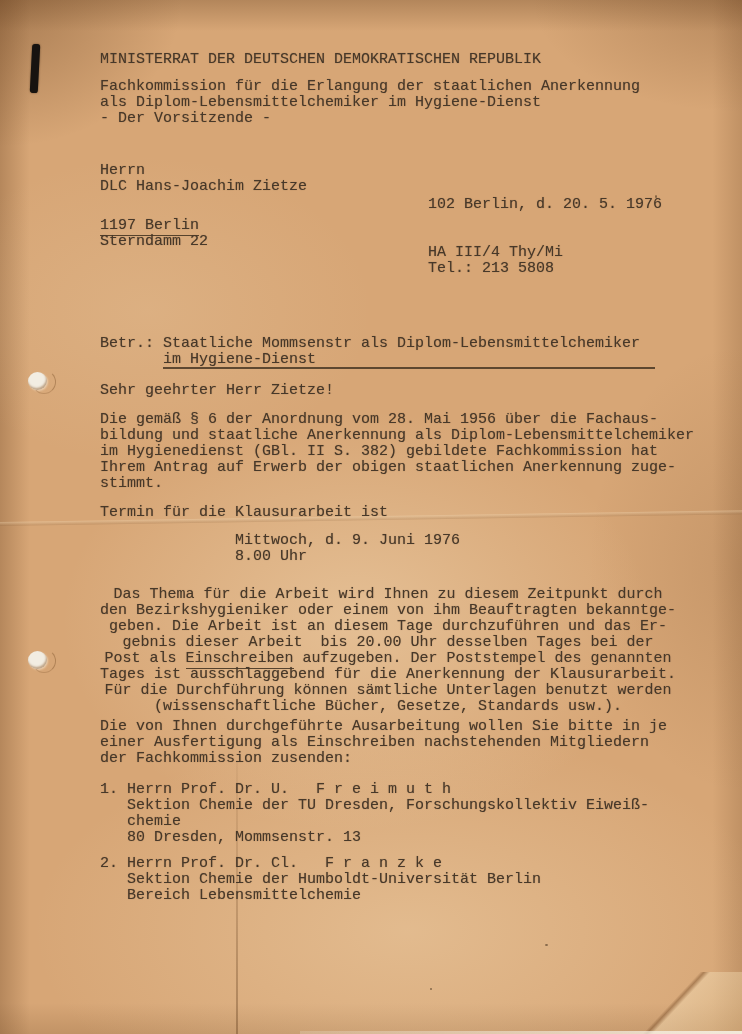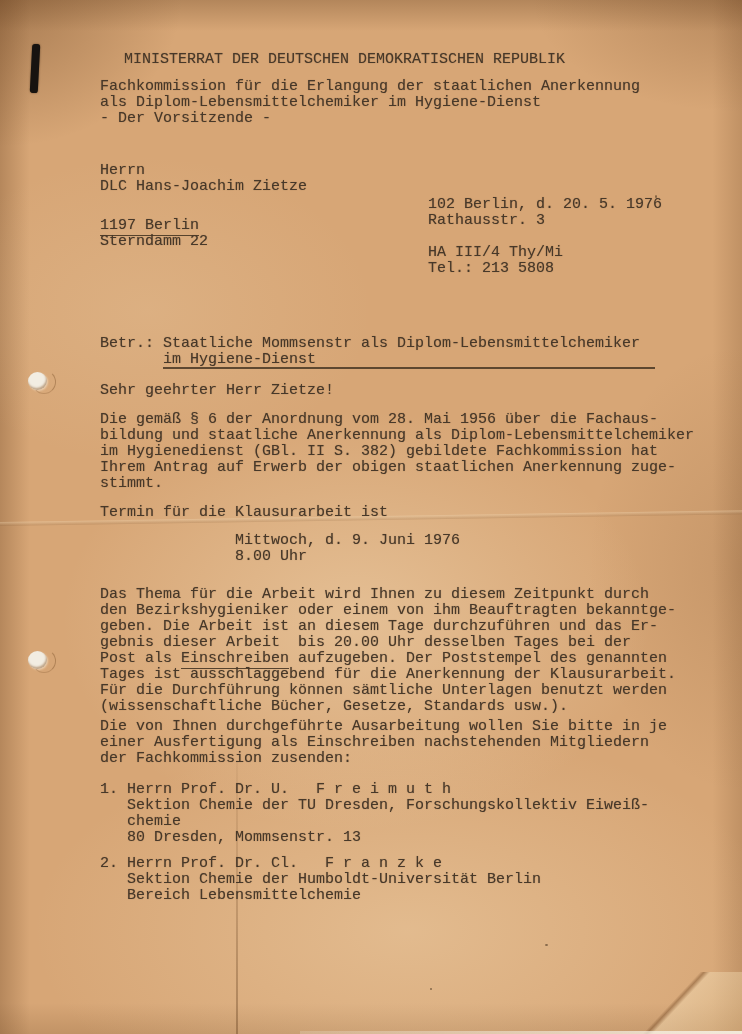--- a/index.html
+++ b/index.html
@@ -45,41 +45,40 @@
   <div class="hole" style="top:372px;"></div>
   <div class="hole" style="top:651px;"></div>
   <div class="crease-h"></div>
   <div class="crease-v"></div>
   <div class="corner-fold"></div>
   <div class="bottom-sliver"></div>
   <div class="speck" style="left:545px;top:944px;width:3px;height:2px;"></div>
   <div class="speck" style="left:430px;top:988px;width:2px;height:2px;"></div>
   <div class="speck" style="left:655px;top:195px;width:2px;height:3px;"></div>
 
-  <div class="blk" style="top:52px;margin-left:24px;">
+  <div class="blk" style="top:52px;">
     <div class="line">MINISTERRAT DER DEUTSCHEN DEMOKRATISCHEN REPUBLIK</div>
   </div>
   <div class="blk" style="top:79px;">
     <div class="line">Fachkommission für die Erlangung der staatlichen Anerkennung</div>
     <div class="line">als Diplom-Lebensmittelchemiker im Hygiene-Dienst</div>
     <div class="line">- Der Vorsitzende -</div>
   </div>
 
   <div class="blk" style="top:163px;">
     <div class="line">Herrn</div>
     <div class="line">DLC Hans-Joachim Zietze</div>
   </div>
   <div class="blk" style="top:218px;">
     <div class="line"><span class="u">1197 Berlin</span></div>
     <div class="line">Sterndamm 22</div>
   </div>
 
   <div class="blk" style="left:428px;top:197px;">
     <div class="line">102 Berlin, d. 20. 5. 1976</div>
-    <div class="line">Rathausstr. 3</div>
   </div>
   <div class="blk" style="left:428px;top:245px;">
     <div class="line">HA III/4 Thy/Mi</div>
     <div class="line">Tel.: 213 5808</div>
   </div>
 
   <div class="blk" style="top:336px;">
     <div class="line">Betr.: Staatliche Mommsenstr als Diplom-Lebensmittelchemiker</div>
   </div>
   <div class="blk" style="left:163px;top:352px;">
@@ -100,21 +99,21 @@
   </div>
 
   <div class="blk" style="top:505px;text-align:right;">
     <div class="line">Termin für die Klausurarbeit ist</div>
   </div>
   <div class="blk" style="left:235px;top:533px;">
     <div class="line">Mittwoch, d. 9. Juni 1976</div>
     <div class="line">8.00 Uhr</div>
   </div>
 
-  <div class="blk" style="top:587px;">
+  <div class="blk" style="top:587px;text-align:center;">
     <div class="line">Das Thema für die Arbeit wird Ihnen zu diesem Zeitpunkt durch</div>
     <div class="line">den Bezirkshygieniker oder einem von ihm Beauftragten bekanntge-</div>
     <div class="line">geben. Die Arbeit ist an diesem Tage durchzuführen und das Er-</div>
     <div class="line">gebnis dieser Arbeit  bis 20.00 Uhr desselben Tages bei der</div>
     <div class="line"><span>Post als </span><span class="u">Einschreiben</span><span> aufzugeben. Der Poststempel des genannten</span></div>
     <div class="line">Tages ist ausschlaggebend für die Anerkennung der Klausurarbeit.</div>
     <div class="line">Für die Durchführung können sämtliche Unterlagen benutzt werden</div>
     <div class="line">(wissenschaftliche Bücher, Gesetze, Standards usw.).</div>
   </div>
 

